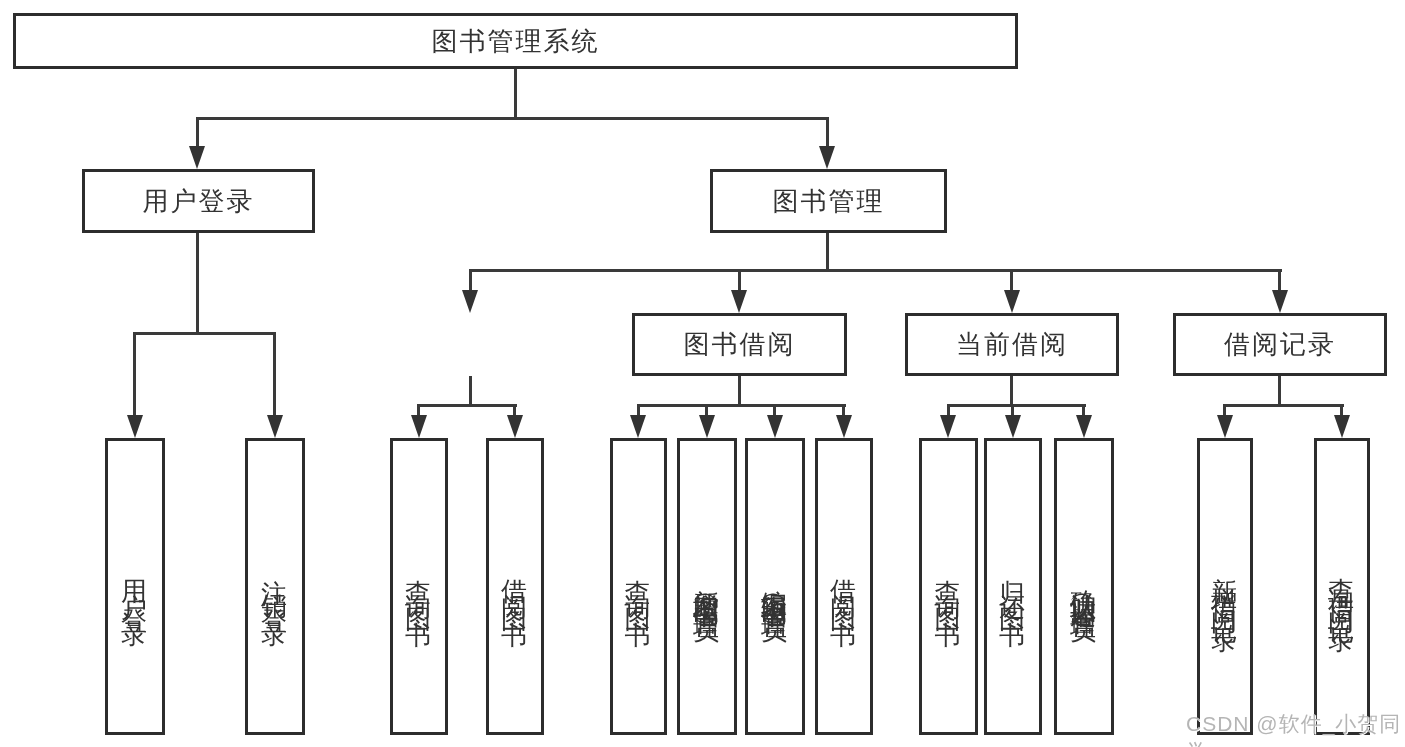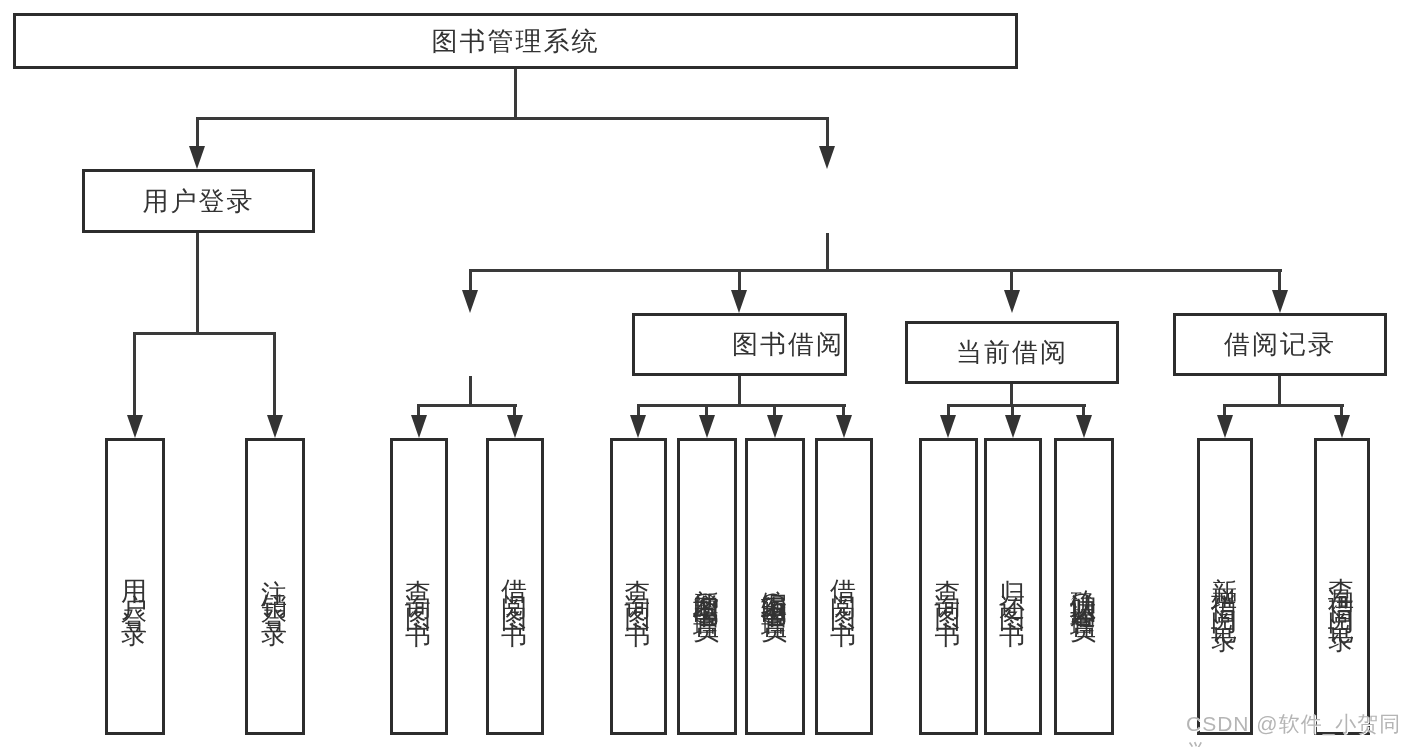--- a/index.html
+++ b/index.html
@@ -43,43 +43,46 @@
   <div class="vline" style="left:514px;top:69px;height:51px;"></div>
   <div class="hline" style="left:196px;top:117px;width:633px;"></div>
   <div class="vline" style="left:196px;top:117px;height:33px;"></div>
   <div class="arrow" style="left:189px;top:146px;"></div>
   <div class="vline" style="left:826px;top:117px;height:33px;"></div>
   <div class="arrow" style="left:819px;top:146px;"></div>
 
   <div class="box" style="left:82px;top:169px;width:233px;height:64px;">
     <span>用户登录</span>
   </div>
+  <div class="box" style="left:710px;top:169px;width:237px;height:64px;">
+    <span>图书管理</span>
+  </div>
 
   <div class="vline" style="left:196px;top:233px;height:102px;"></div>
   <div class="hline" style="left:133px;top:332px;width:143px;"></div>
   <div class="vline" style="left:133px;top:332px;height:85px;"></div>
   <div class="arrow" style="left:127px;top:415px;"></div>
   <div class="vline" style="left:273px;top:332px;height:85px;"></div>
   <div class="arrow" style="left:267px;top:415px;"></div>
 
   <div class="vline" style="left:826px;top:233px;height:39px;"></div>
   <div class="hline" style="left:469px;top:269px;width:813px;"></div>
   <div class="vline" style="left:469px;top:269px;height:24px;"></div>
   <div class="arrow" style="left:462px;top:290px;"></div>
   <div class="vline" style="left:738px;top:269px;height:24px;"></div>
   <div class="arrow" style="left:731px;top:290px;"></div>
   <div class="vline" style="left:1010px;top:269px;height:24px;"></div>
   <div class="arrow" style="left:1004px;top:290px;"></div>
   <div class="vline" style="left:1278px;top:269px;height:24px;"></div>
   <div class="arrow" style="left:1272px;top:290px;"></div>
 
-  <div class="box" style="left:632px;top:313px;width:215px;height:63px;justify-content:flex-end;">
+  <div class="box" style="left:632px;top:313px;width:215px;height:63px;">
     <span>图书借阅</span>
   </div>
-  <div class="box" style="left:905px;top:313px;width:214px;height:63px;margin-top:8px;">
+  <div class="box" style="left:905px;top:313px;width:214px;height:63px;">
     <span>当前借阅</span>
   </div>
   <div class="box" style="left:1173px;top:313px;width:214px;height:63px;">
     <span>借阅记录</span>
   </div>
 
   <div class="vline" style="left:469px;top:376px;height:31px;"></div>
   <div class="hline" style="left:417px;top:404px;width:100px;"></div>
   <div class="vline" style="left:417px;top:404px;height:13px;"></div>
   <div class="arrow" style="left:411px;top:415px;"></div>

